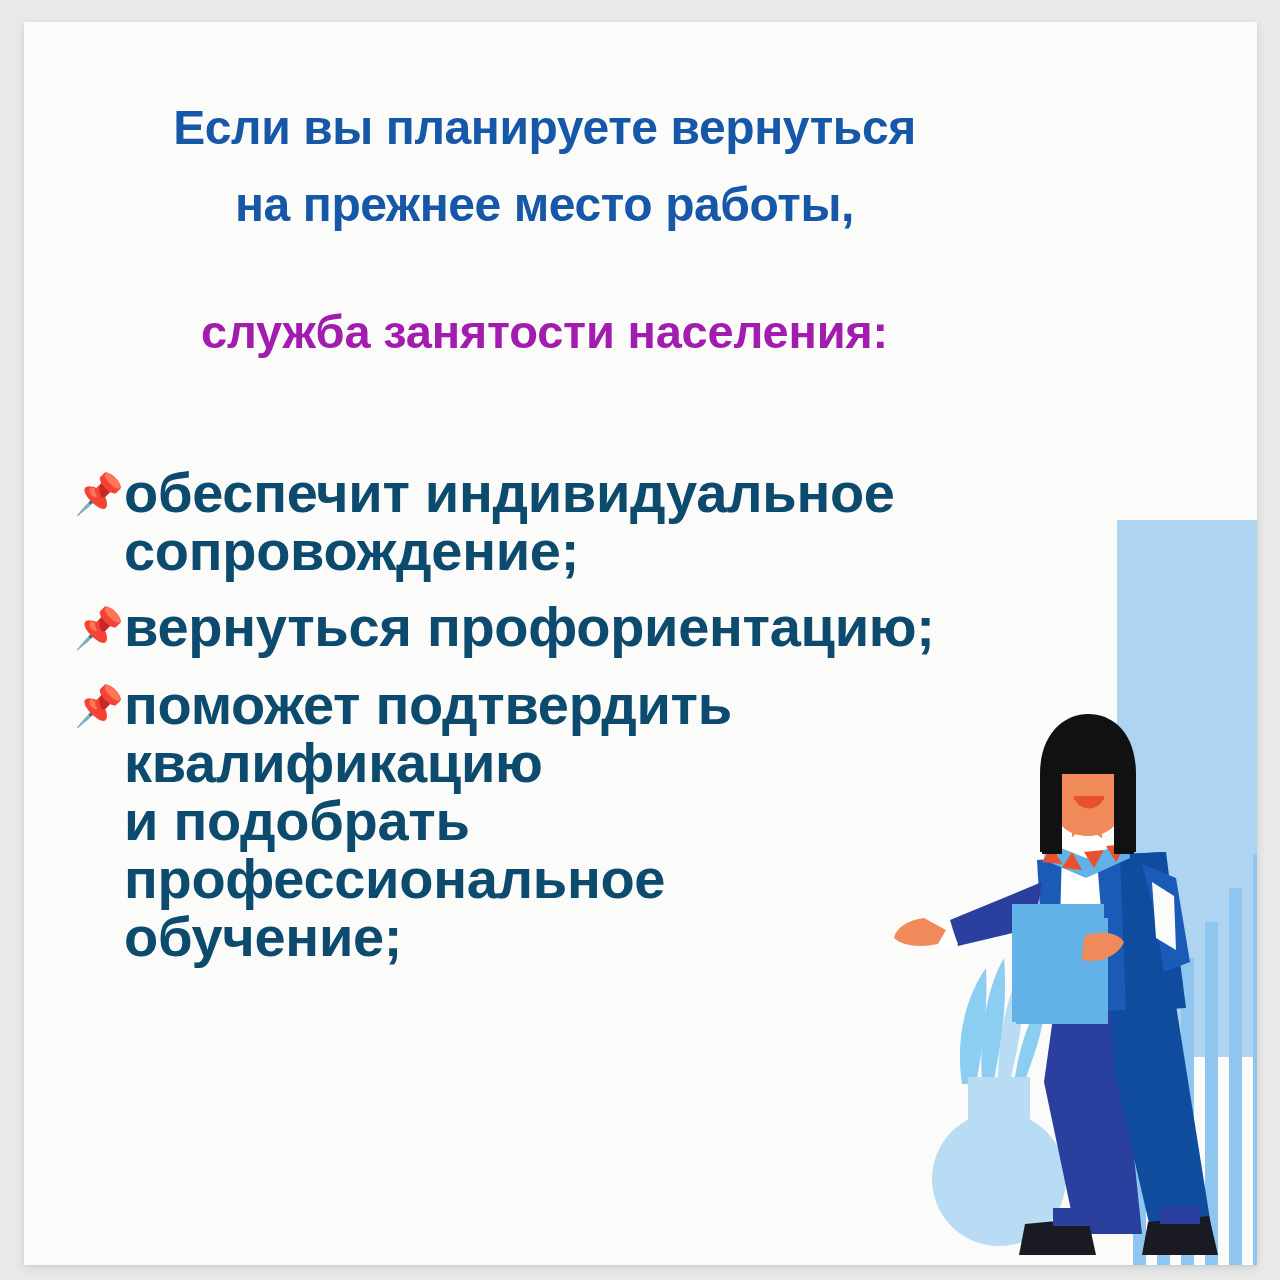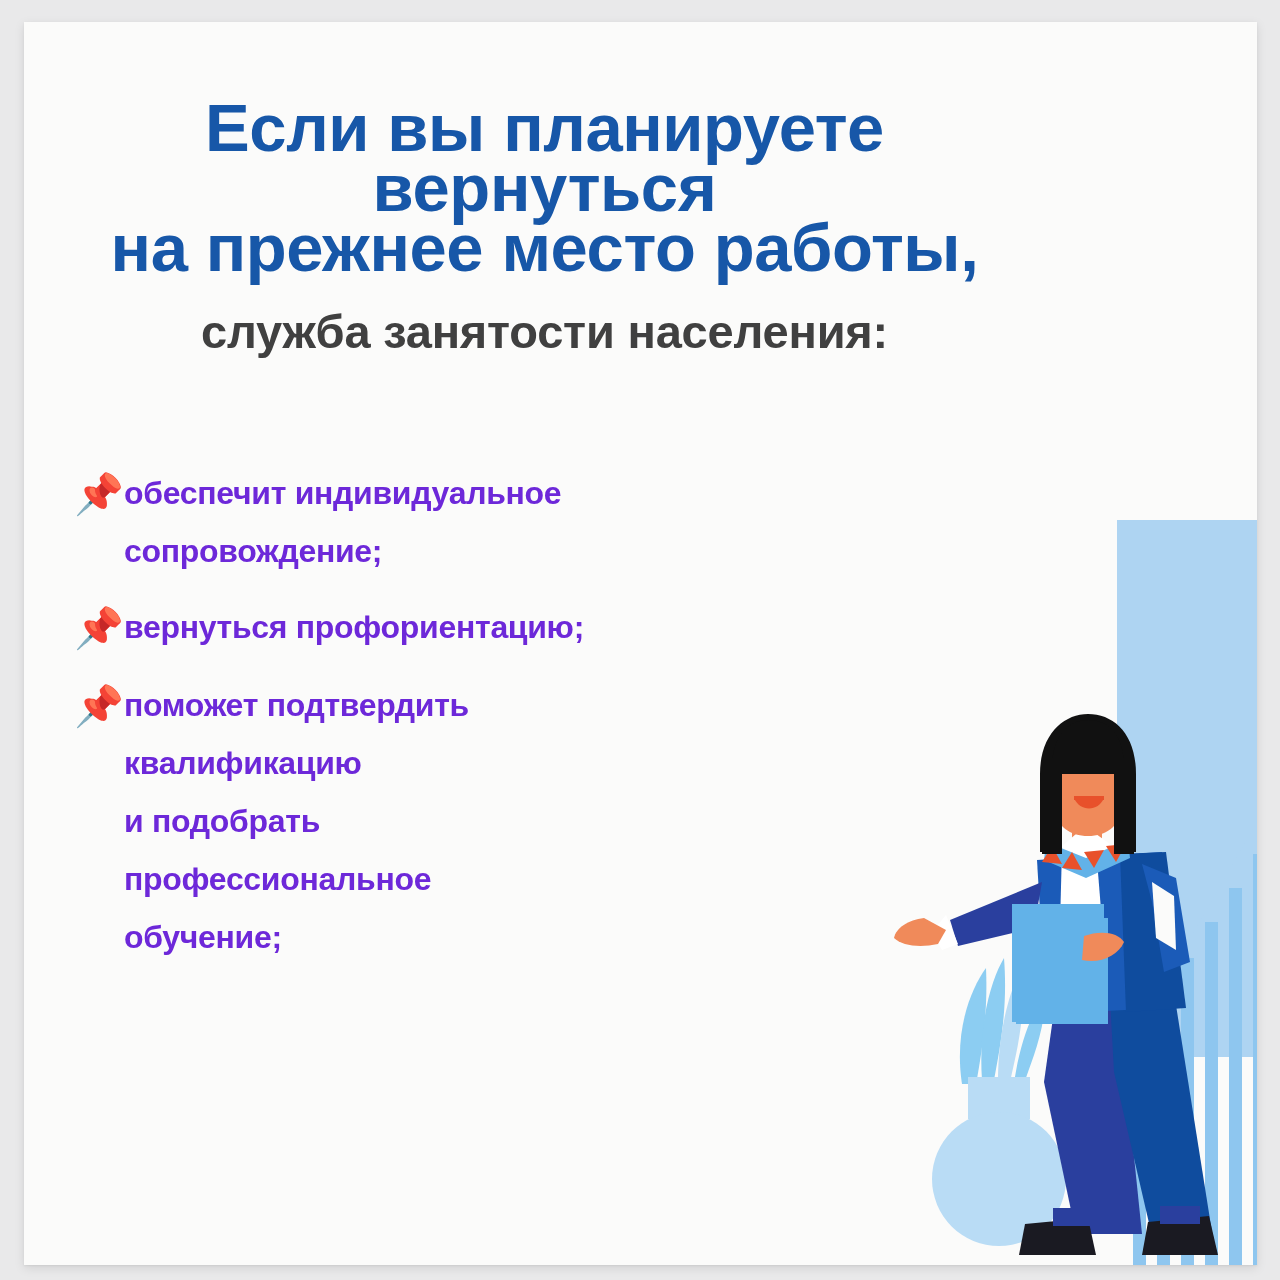--- a/index.html
+++ b/index.html
@@ -55,37 +55,37 @@
     transform-origin: center top;
   }
 
   
   #headline {
     position: absolute;
     left: 8px;
     top: 76px;
     width: 1025px;
     color: #1757a8;
-    font-size: 67px;
+    font-size: 48px;
     font-weight: bold;
     line-height: 60px;
     text-align: center;
     letter-spacing: -0.4px;
   }
   #headline .l1 { display: block; }
-  #headline .l2 { display: block; }
+  #headline .l2 { display: block; margin-top: 17px; }
 
   
   #subhead {
     position: absolute;
     left: 8px;
     top: 282px;
     width: 1025px;
     text-align: center;
-    color: #404040;
+    color: #a21caf;
     font-size: 47px;
     font-weight: bold;
     line-height: 56px;
     letter-spacing: -0.2px;
   }
 
   
   #bullets {
     position: absolute;
     left: 36px;
@@ -101,22 +101,22 @@
     flex: 0 0 auto;
     width: 64px;
     font-size: 40px;
     line-height: 60px;
     text-align: left;
     padding-left: 14px;
     box-sizing: border-box;
   }
   .bullet-text {
     flex: 1 1 auto;
-    color: #6d28d9;
-    font-size: 32px;
+    color: #0c4a6e;
+    font-size: 56px;
     font-weight: bold;
     line-height: 58px;
     letter-spacing: -0.3px;
     white-space: pre-line;
   }
 </style>
 </head>
 <body>
 
 <div id="poster">

